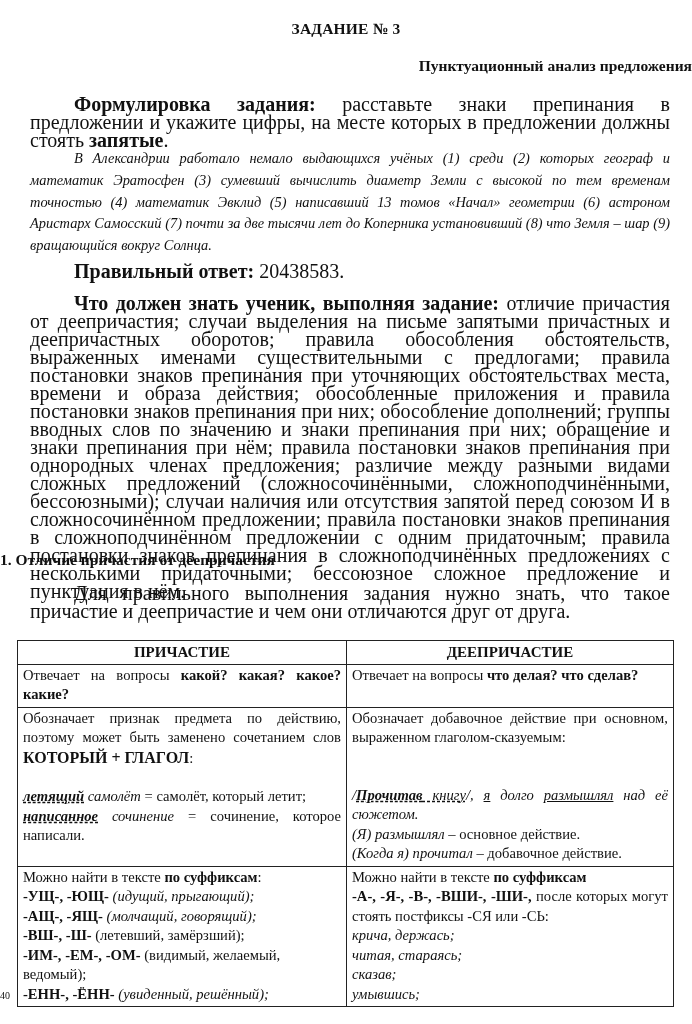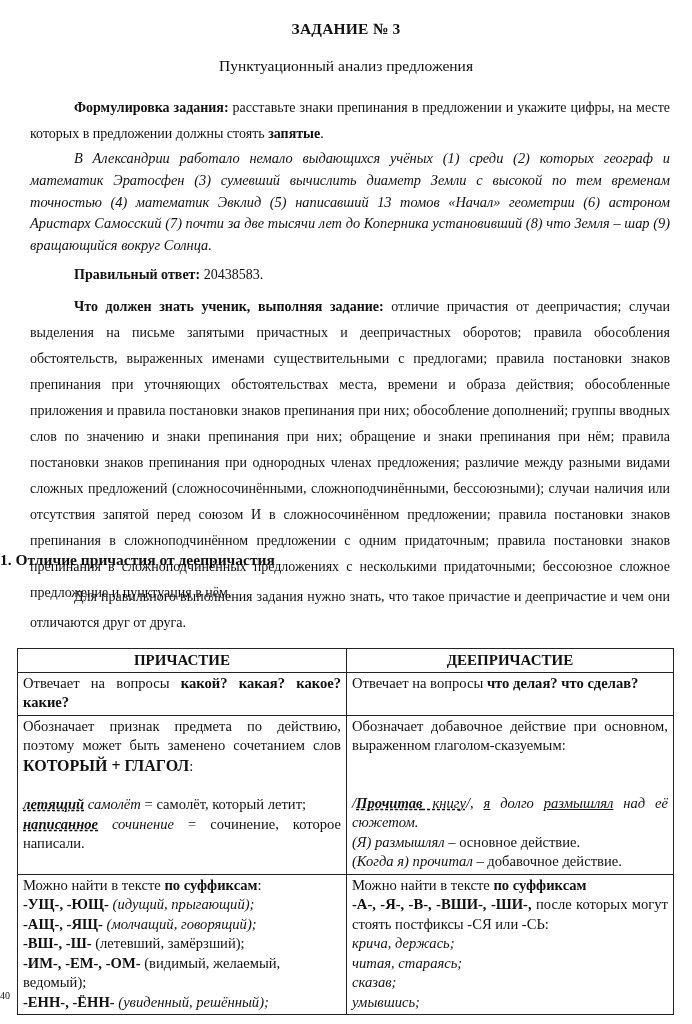--- a/index.html
+++ b/index.html
@@ -7,44 +7,44 @@
     width: 692px; height: 1024px; position: relative; overflow: hidden;
     font-family: "Liberation Serif", "DejaVu Serif", serif;
     color: #111111;
   }
   .page { position: absolute; left: 0; top: 0; width: 692px; height: 1024px; }
   .h-title {
     position: absolute; top: 20px; left: 0; width: 692px; text-align: center;
     font-weight: bold; font-size: 15.5px; letter-spacing: 0.2px;
   }
   .h-sub {
-    position: absolute; top: 57px; left: 0; width: 692px; text-align: center;
-    font-weight: normal; font-size: 15.5px;
+    position: absolute; top: 57px; left: 0; width: 692px; text-align: right;
+    font-weight: bold; font-size: 15.5px;
   }
   .para {
     position: absolute; left: 30px; width: 640px;
-    font-size: 14px; line-height: 26px; text-align: justify;
+    font-size: 20px; line-height: 18px; text-align: justify;
   }
   .para .indent { display: inline-block; width: 44px; }
   .b { font-weight: bold; }
   .i { font-style: italic; }
   .u { text-decoration: underline; }
   .ud { text-decoration: underline dashed; }
   .task { top: 95px; }
   .example { top: 148px; font-style: italic; font-size: 14.4px; line-height: 21.8px; }
   .answer { top: 262px; }
   .know { top: 294px; }
   .section-title {
     position: absolute; top: 551px; left: 0; width: 692px; text-align: left;
     font-weight: bold; font-size: 15.5px;
   }
   .intro { top: 584px; }
   table.cmp {
     position: absolute; left: 17px; top: 640px; width: 657px;
-    border-collapse: collapse; font-size: 14.6px; line-height: 19.5px; margin-top: 8px;
+    border-collapse: collapse; font-size: 14.6px; line-height: 19.5px;
   }
   table.cmp td, table.cmp th {
     border: 1.3px solid #222; vertical-align: top; padding: 1px 5px 2px 5px;
     text-align: justify;
   }
   table.cmp th { font-weight: bold; text-align: center; font-size: 15px; padding: 2px 5px 1px 5px; }
   table.cmp td.c1 { width: 318px; }
   .gap { height: 19px; }
   .page-num {
     position: absolute; top: 990px; left: 0; width: 692px; text-align: left;

